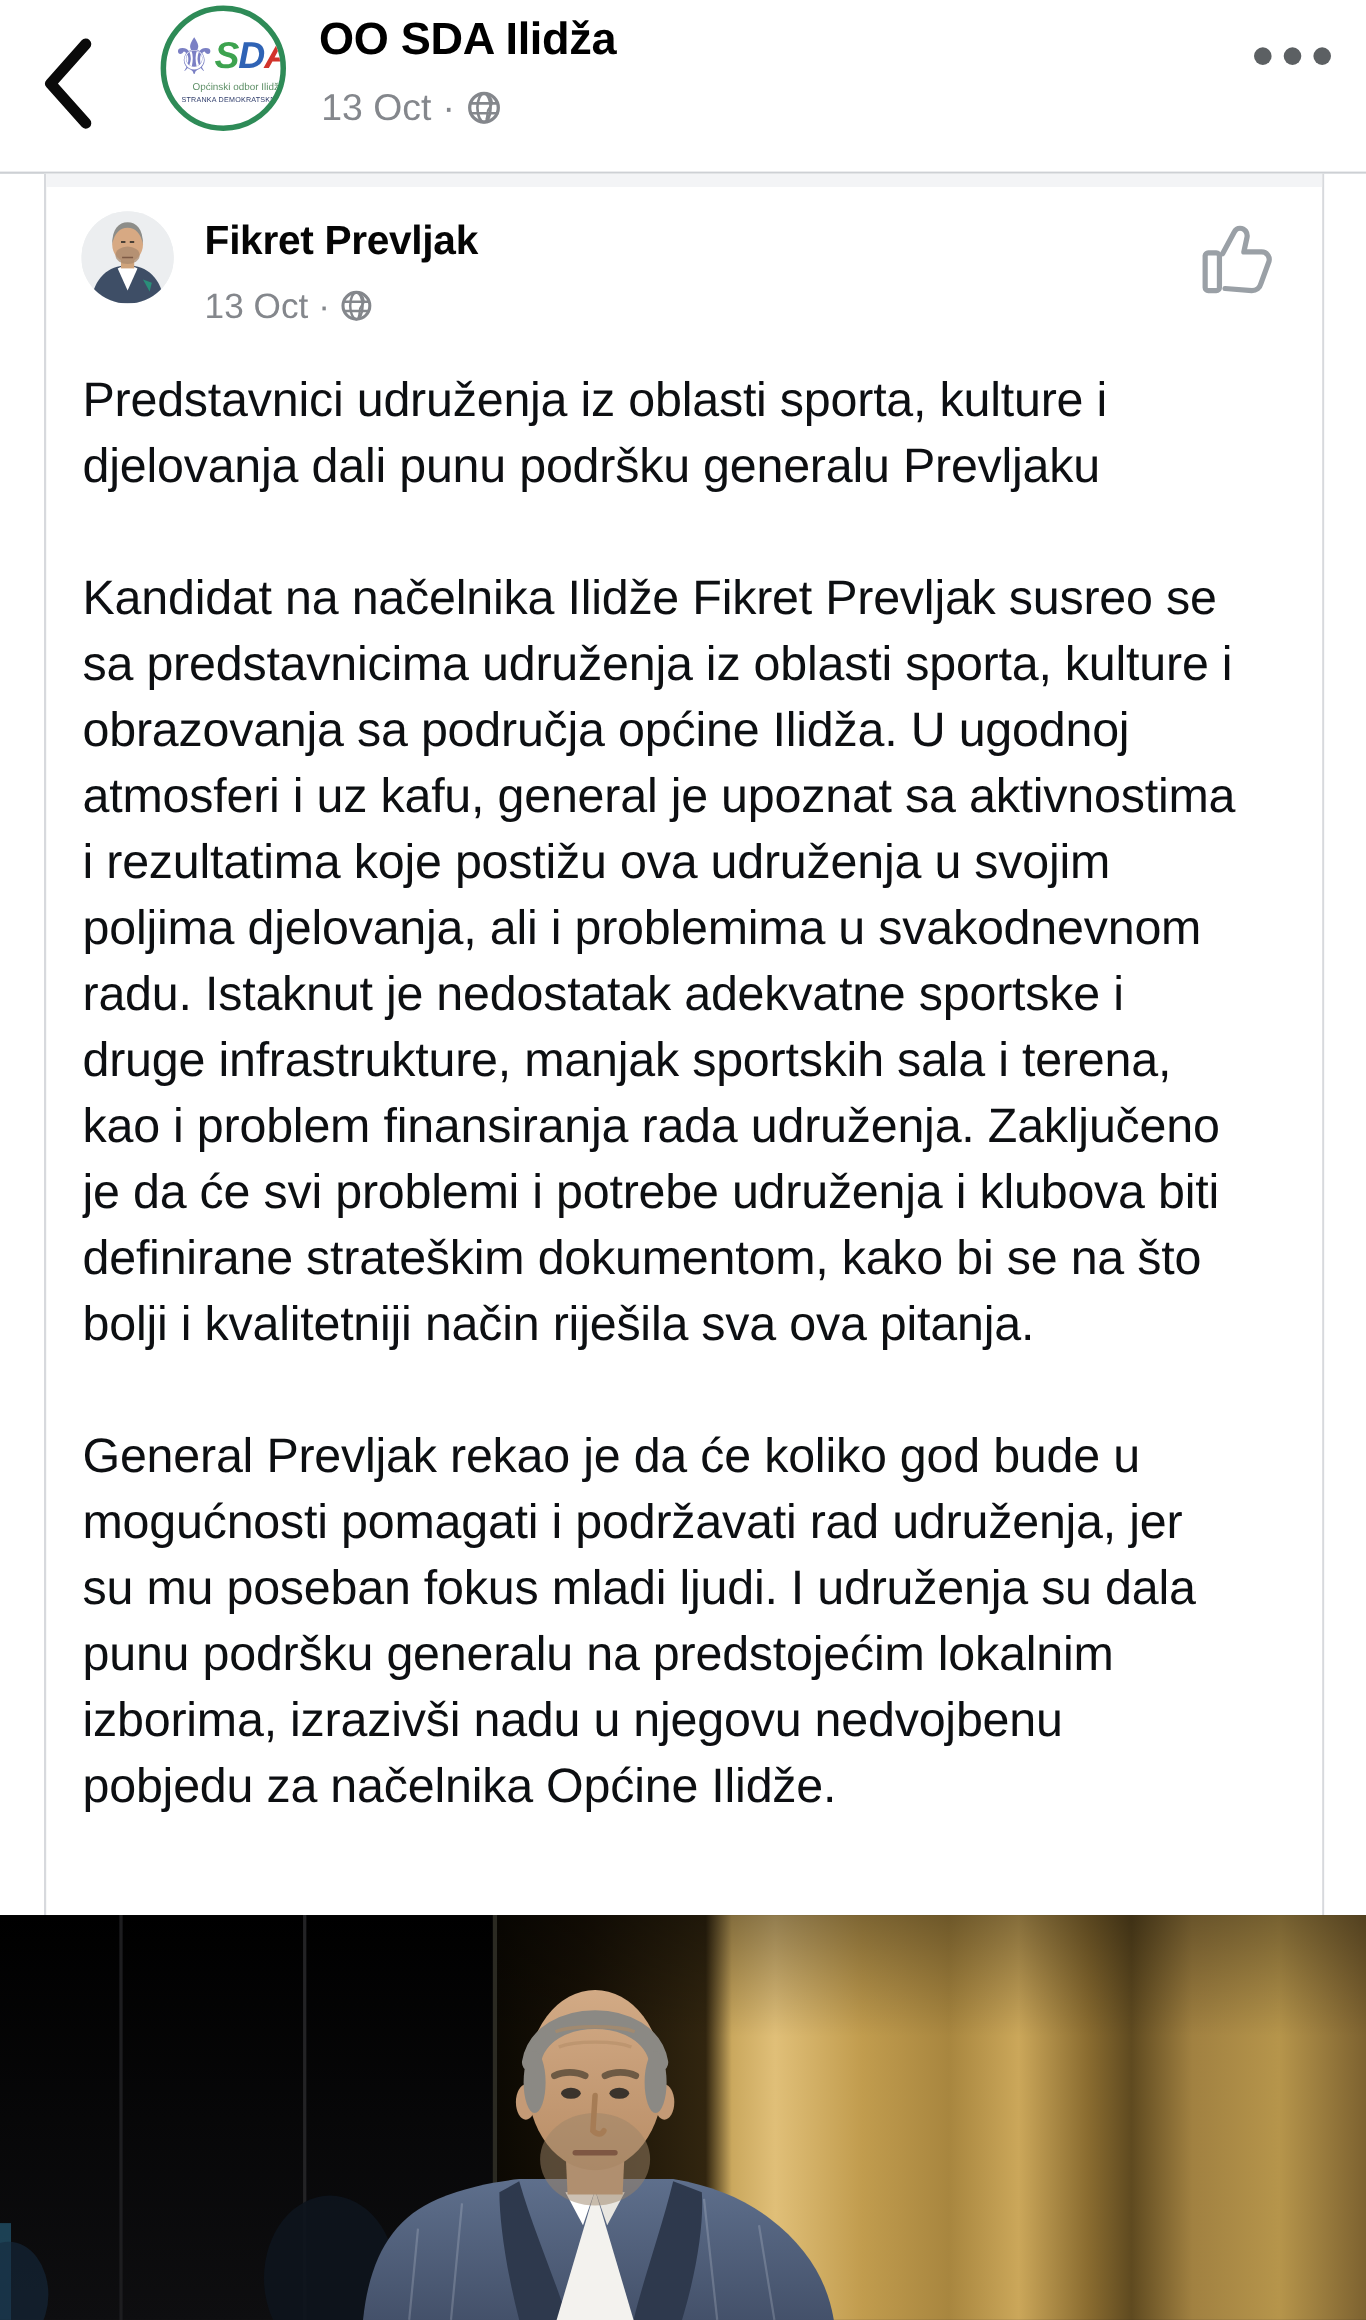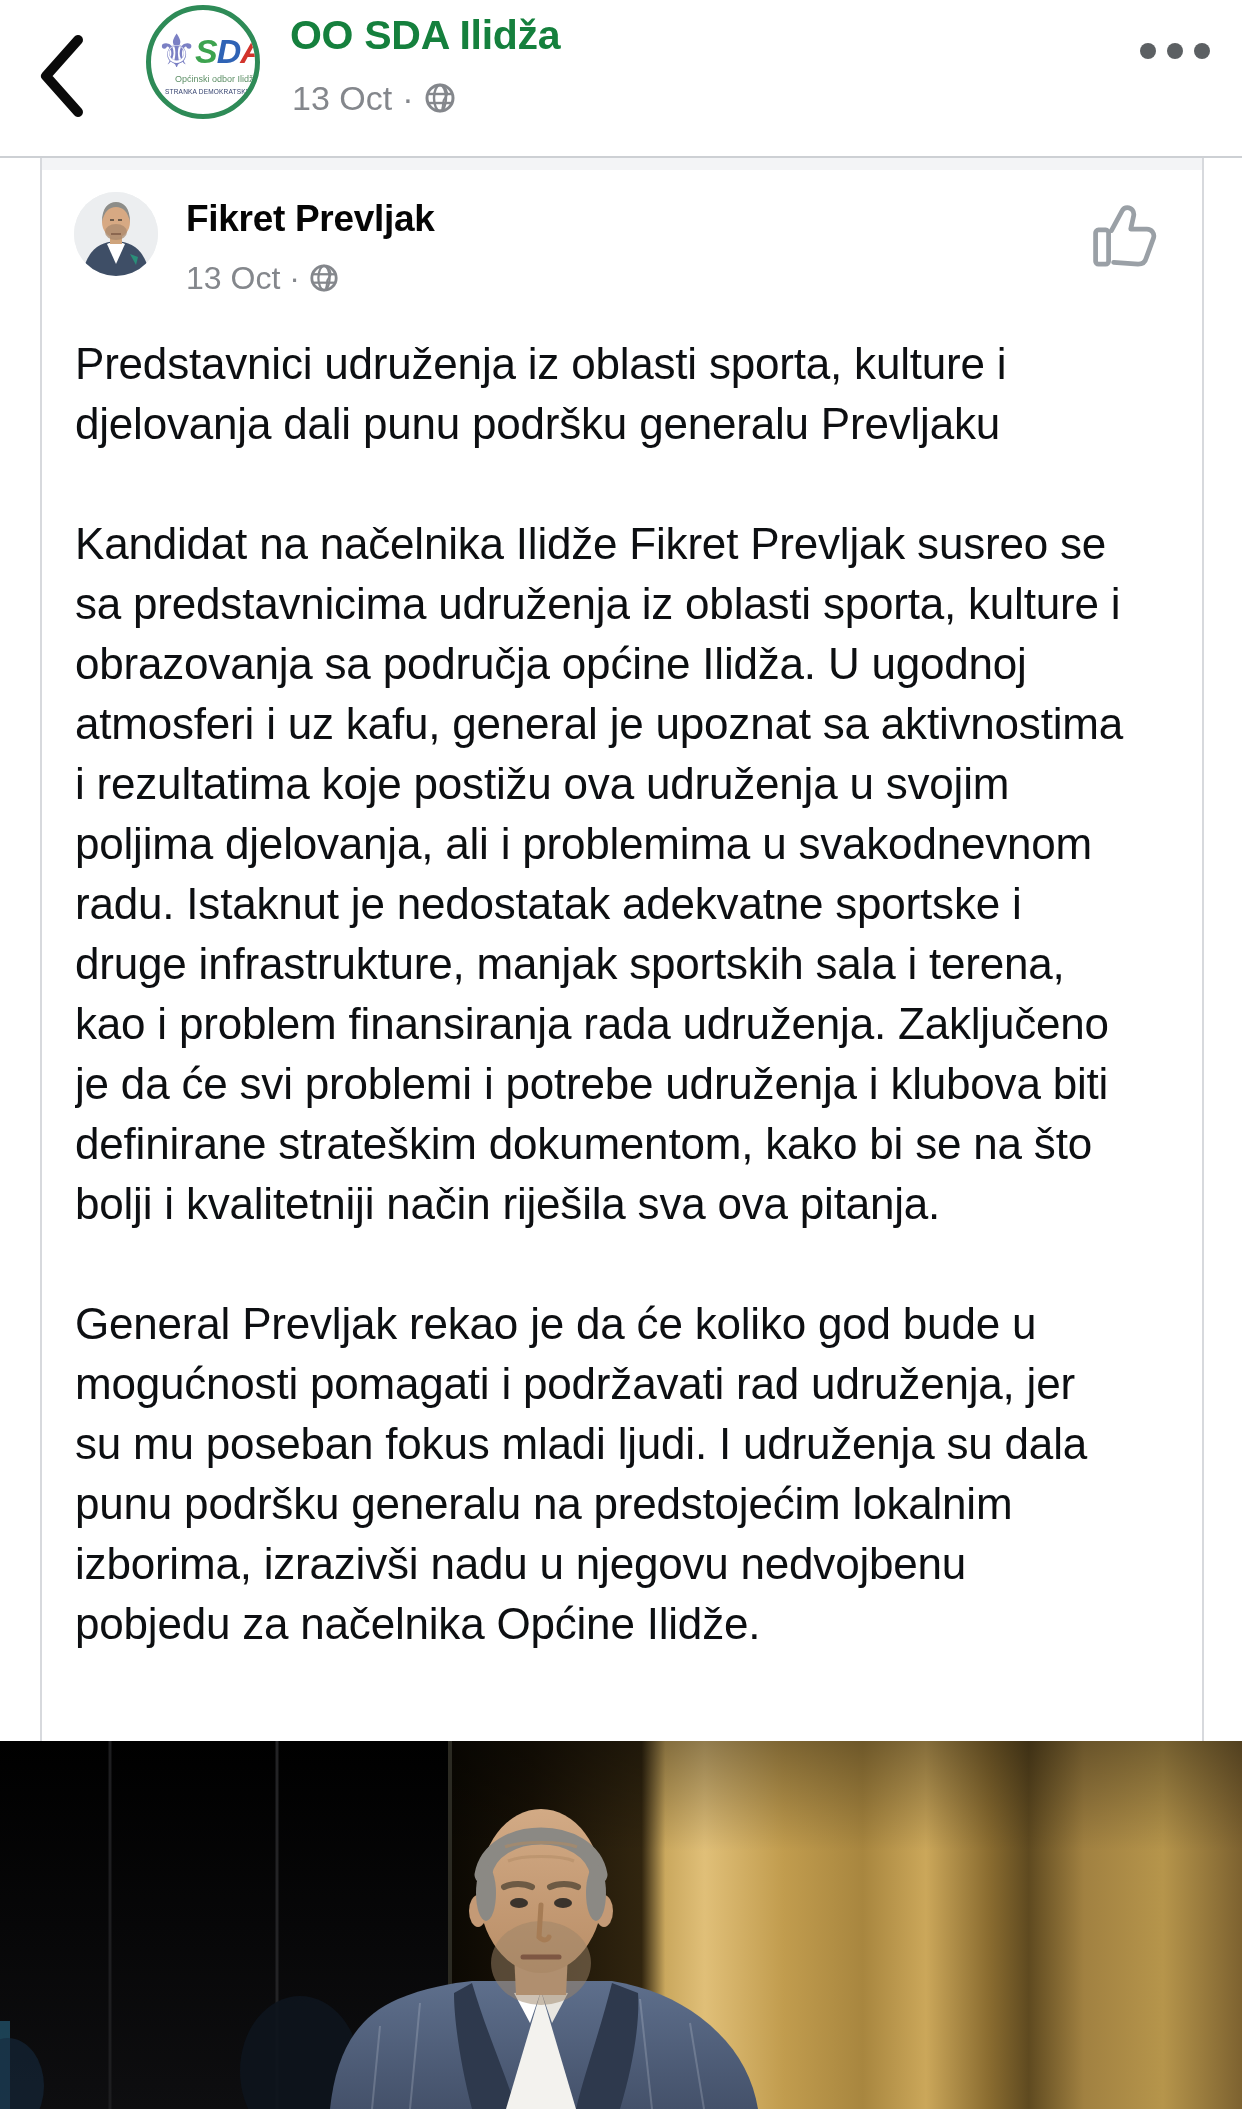--- a/index.html
+++ b/index.html
@@ -13,21 +13,21 @@
   .back-btn{position:absolute;left:34px;top:30px;width:56px;height:92px;cursor:pointer;}
   .page-logo{
     position:absolute;left:146px;top:5px;width:114px;height:114px;border-radius:50%;
     background:#ffffff;border:5px solid #2e8b57;box-sizing:border-box;overflow:hidden;cursor:pointer;
   }
   .logo-fleur{position:absolute;left:5px;top:18px;font-size:46px;color:#7b80c4;line-height:1;}
   .logo-sda{position:absolute;left:44px;top:22px;font-size:34px;font-weight:700;font-style:italic;letter-spacing:-1px;}
   .logo-sda .s{color:#3da34f;} .logo-sda .d{color:#2f63b5;} .logo-sda .a{color:#d2342c;}
   .logo-line1{position:absolute;left:24px;top:64px;font-size:9px;color:#5d8f66;white-space:nowrap;}
   .logo-line2{position:absolute;left:14px;top:78px;font-size:6.5px;color:#33406e;white-space:nowrap;letter-spacing:.2px;}
-  .page-title{position:absolute;left:290px;top:12px;font-size:41px;font-weight:bold;color:#15803d;letter-spacing:-.3px;cursor:pointer;}
+  .page-title{position:absolute;left:290px;top:12px;font-size:41px;font-weight:bold;color:#000000;letter-spacing:-.3px;cursor:pointer;}
   .header-sub{position:absolute;left:292px;top:78px;height:40px;display:flex;align-items:center;font-size:34px;color:#84878c;}
   .header-sub .dot{margin:0 10px;}
   .more-btn{position:absolute;left:1140px;top:34px;width:70px;height:34px;display:flex;align-items:center;justify-content:space-between;cursor:pointer;}
   .more-btn i{width:16px;height:16px;border-radius:50%;background:#5c6063;display:block;}
   
   .hairline{position:absolute;left:0;top:156px;width:1242px;height:2px;background:#cdd0d4;}
   
   .card{
     position:absolute;left:40px;top:158px;width:1164px;height:1583px;background:#ffffff;
     border-left:2px solid #d7d9dd;border-right:2px solid #d7d9dd;box-sizing:border-box;cursor:pointer;

